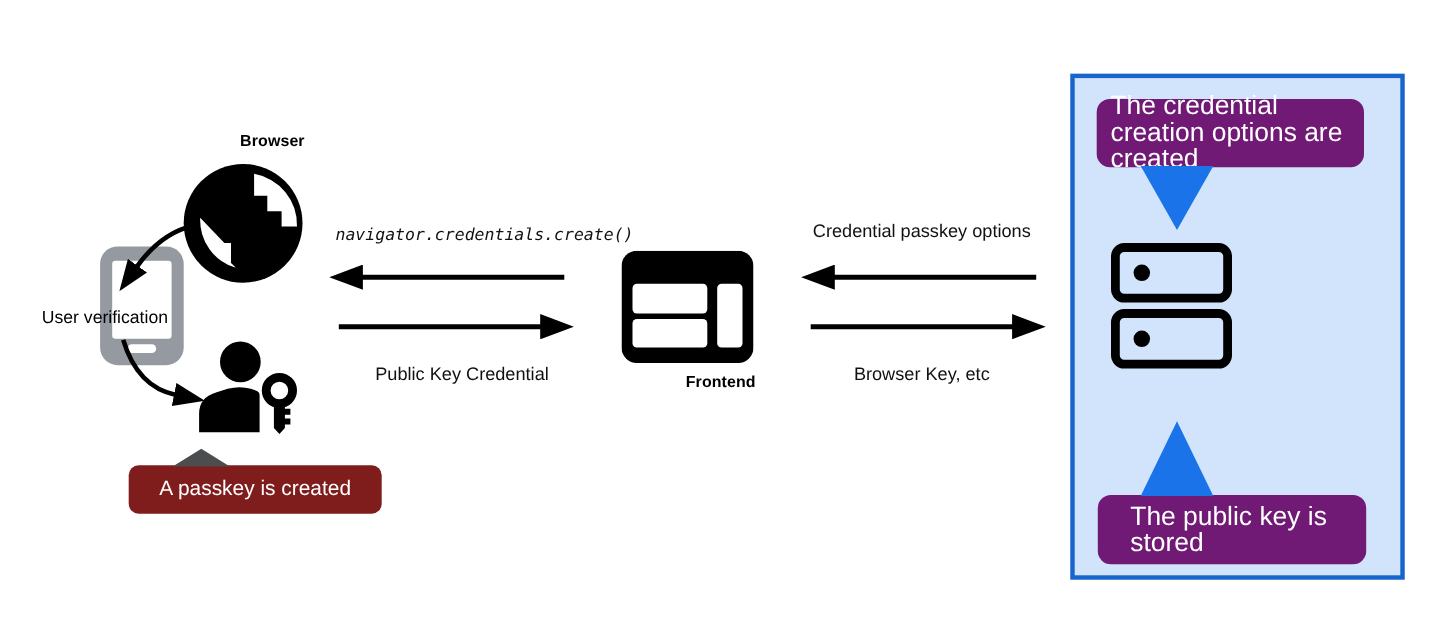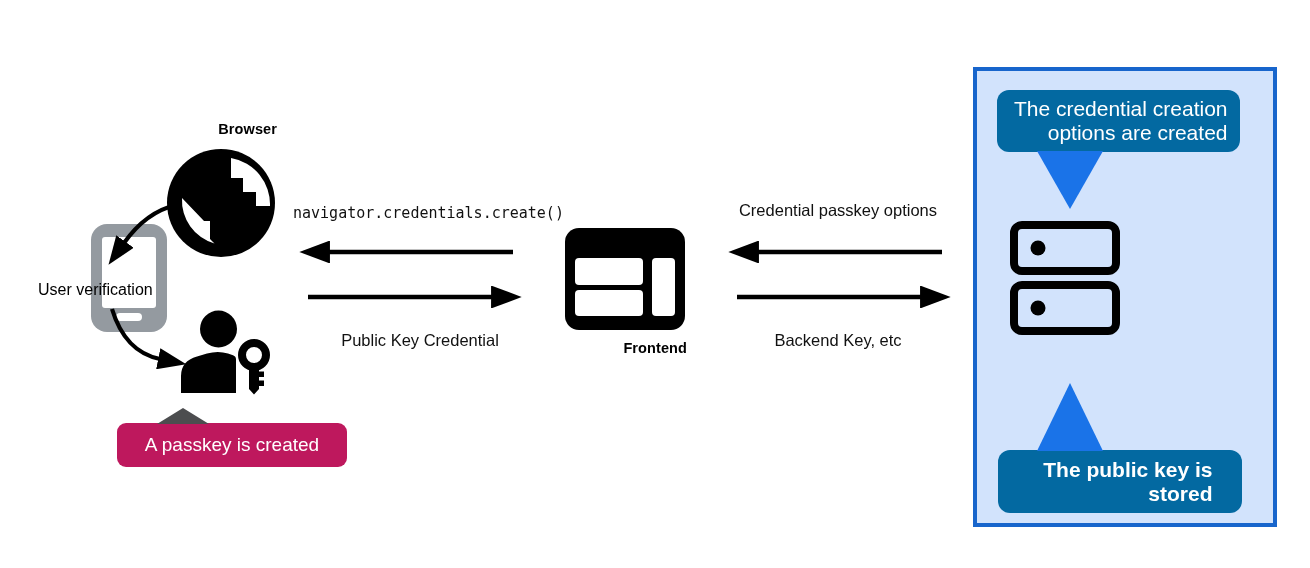--- a/index.html
+++ b/index.html
@@ -11,46 +11,46 @@
   .node-label{font-weight:bold;font-size:14.5px;text-align:right;letter-spacing:.1px;}
   .msg-label{font-size:16.5px;text-align:center;color:#111;}
   .code-label{font-family:"DejaVu Sans Mono", monospace;font-size:15px;color:#111;white-space:nowrap;}
   
   .phone{left:91px;top:224px;width:76px;height:108px;background:#949aa0;border-radius:16px;z-index:2;}
   .phone-screen{position:absolute;left:11px;top:13px;width:54px;height:71px;background:#ffffff;border-radius:3px;}
   .phone-dash{position:absolute;left:25px;top:89px;width:26px;height:8px;background:#ffffff;border-radius:4px;}
   .uv-label{left:38px;top:281px;font-size:16px;z-index:6;white-space:nowrap;}
   
   .tooltip-dark{
-    left:117px;top:423px;width:230px;height:44px;background:#be185d;border-radius:9px;
+    left:117px;top:423px;width:230px;height:44px;background:#7f1d1d;border-radius:9px;
     color:#fff;font-size:19px;text-align:center;line-height:44px;z-index:3;
   }
   .tooltip-dark .ptr{
     position:absolute;left:40px;top:-15px;width:0;height:0;
     border-left:26px solid transparent;border-right:26px solid transparent;
     border-bottom:16px solid #4c4d4f;
   }
   
   .panel{
     left:973px;top:67px;width:296px;height:452px;background:#d2e3fc;
     border:4px solid #1765cc;z-index:1;box-sizing:content-box;
   }
   .callout{
-    background:#0369a1;color:#fff;border-radius:12px;font-size:21px;line-height:24px;
-    text-align:right;z-index:2;display:flex;align-items:center;justify-content:center;
+    background:#701a75;color:#fff;border-radius:12px;font-size:24px;line-height:24px;
+    text-align:left;z-index:2;display:flex;align-items:center;justify-content:center;
   }
   .callout-top{left:997px;top:90px;width:243px;height:62px;}
   .callout-top .txt{max-width:218px;}
   .callout-top .ptr{
     position:absolute;left:40px;top:61px;width:0;height:0;
     border-left:33px solid transparent;border-right:33px solid transparent;
     border-top:58px solid #1a73e8;
   }
   .callout-bottom{left:998px;top:450px;width:244px;height:63px;}
-  .callout-bottom .txt{max-width:185px;font-weight:bold;}
+  .callout-bottom .txt{max-width:185px;}
   .callout-bottom .ptr{
     position:absolute;left:39px;bottom:62px;width:0;height:0;
     border-left:33px solid transparent;border-right:33px solid transparent;
     border-bottom:68px solid #1a73e8;
   }
   .icon-svg{z-index:2;}
   .arrow-layer{left:0;top:0;z-index:5;pointer-events:none;}
 </style>
 </head>
 <body>
@@ -84,25 +84,25 @@
   </div>
 
   <svg class="abs icon-svg" style="left:565px;top:228px;" width="120" height="102" viewBox="0 0 120 102">
     <rect x="0" y="0" width="120" height="102" rx="14" fill="#000"></rect>
     <rect x="10" y="30" width="68" height="27" rx="4" fill="#fff"></rect>
     <rect x="10" y="62" width="68" height="26" rx="4" fill="#fff"></rect>
     <rect x="87" y="30" width="23" height="58" rx="4" fill="#fff"></rect>
   </svg>
   <div class="abs node-label" style="left:567px;top:340px;width:120px;">Frontend</div>
 
-  <div class="abs code-label" style="left:293px;top:204px;">navigator.credentials.create()</div>
+  <div class="abs code-label" style="left:305px;top:204px;font-style:italic;">navigator.credentials.create()</div>
   <div class="abs msg-label" style="left:310px;top:331px;width:220px;">Public Key Credential</div>
 
   <div class="abs msg-label" style="left:718px;top:201px;width:240px;">Credential passkey options</div>
-  <div class="abs msg-label" style="left:738px;top:331px;width:200px;">Backend Key, etc</div>
+  <div class="abs msg-label" style="left:738px;top:331px;width:200px;">Browser Key, etc</div>
 
   <div class="abs panel"></div>
 
   <div class="abs callout callout-top">
     <div class="ptr"></div>
     <div class="txt">The credential creation options are created</div>
   </div>
 
   <svg class="abs icon-svg" style="left:1010px;top:221px;" width="110" height="115" viewBox="0 0 110 115">
     <rect x="4" y="4" width="102" height="46" rx="8" fill="none" stroke="#000" stroke-width="8"></rect>

